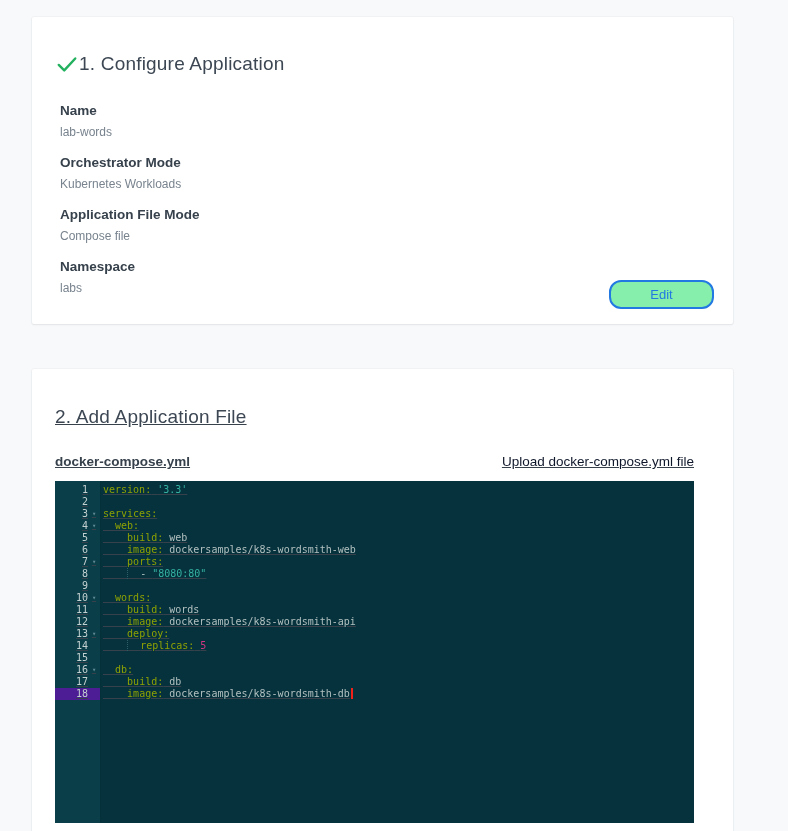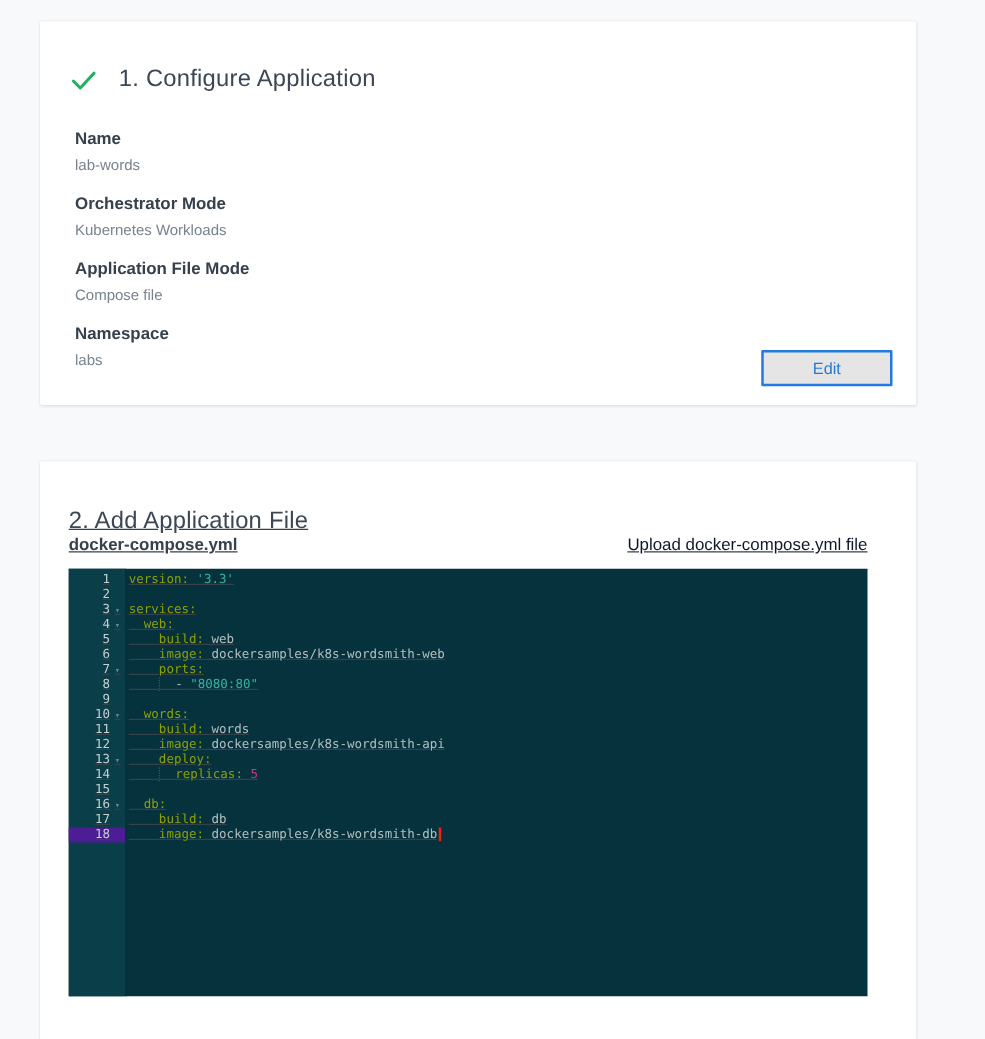--- a/index.html
+++ b/index.html
@@ -14,43 +14,44 @@
     position:absolute;
     background:#ffffff;
     border-radius:2px;
     box-shadow:0 1px 2px rgba(40,50,60,.08), 0 0 0 1px rgba(40,50,60,.03);
   }
   .card-1 { left:32px; top:17px; width:701px; height:307px; }
   .card-2 { left:32px; top:369px; width:701px; height:470px; }
   .card1-inner { position:relative; height:100%; padding:36px 19px 0 24px; }
   .card2-inner { padding:37px 39px 0 23px;text-decoration:underline; }
 
-  .sec-title-row { display:flex; align-items:flex-start; gap:17px; }
+  .sec-title-row { display:flex; align-items:flex-start; gap:1px; }
   .sec-title { font-size:19px; color:#3c4753; letter-spacing:.2px; }
   .check-icon { width:22px; height:22px; flex:0 0 auto; }
 
   .fields { margin-left:4px; }
   .field { margin-top:16px; }
   .field:first-child { margin-top:28px; }
   .field-label { font-size:13.5px; font-weight:bold; color:#36414c; }
   .field-value { margin-top:7px; font-size:12px; color:#78838e; }
 
   .edit-btn {
     position:absolute; right:19px; bottom:15px;
     width:105px; height:29px;
-    background:#e5e5e5;
+    background:#86efac;
     border:2px solid #2379e2;
-    border-radius:1px;
+    border-radius:12px;
     color:#2379e2;
     font-size:13px;
     font-family:"Liberation Sans", sans-serif;
     cursor:pointer;
   }
 
   .file-row {
+    margin-top:26px;
     display:flex; justify-content:space-between; align-items:flex-end;
   }
   .file-label { font-size:13.5px; font-weight:bold; color:#36414c; }
   .upload-link { font-size:13.5px; color:#0f172a; text-decoration:none; cursor:pointer; }
 
   .editor {
     margin-top:12px;
     width:639px; height:342px;
     display:flex;
     background:#05323c;

